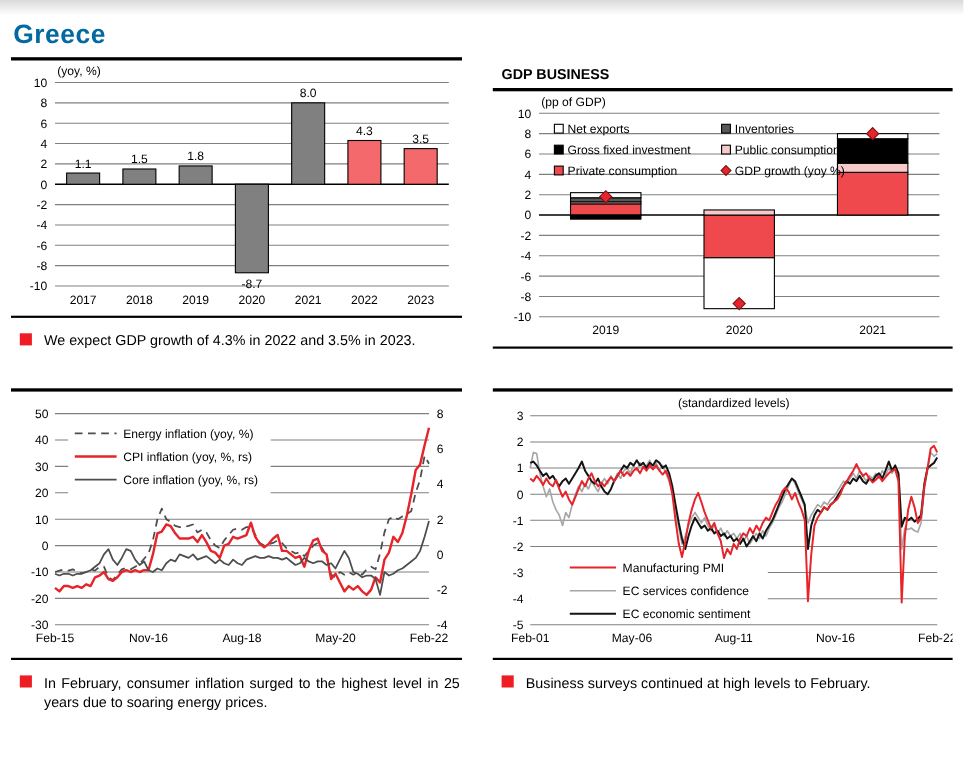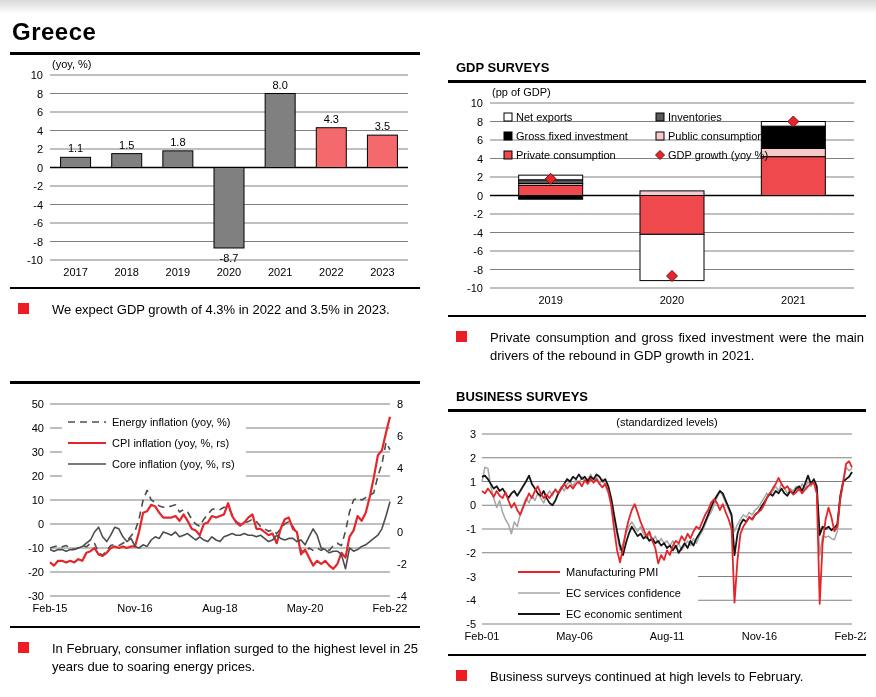--- a/index.html
+++ b/index.html
@@ -4,31 +4,31 @@
 <style>
   html,body{margin:0;padding:0;background:#fff;}
   body{width:876px;height:697px;overflow:hidden;font-family:"Liberation Sans",sans-serif;color:#000;}
   .top-fade{height:14px;background:linear-gradient(#dadada,#ffffff);}
   .page-title{font-size:24px;font-weight:bold;margin:4px 0 6px 12px;letter-spacing:.5px;}
   .grid{display:grid;grid-template-columns:410px 418px;column-gap:28px;padding:0 10px;}
   .panel-title{font-size:13px;font-weight:bold;margin:8px 0 5px 8px;}
   .rule{height:2.5px;background:#000;}
   .chart{line-height:0;}
   svg text{font-family:"Liberation Sans",sans-serif;}
-  .bullet{display:flex;gap:23px;margin:12px 2px 0 8px;min-height:52px;}
+  .bullet{display:flex;gap:11px;margin:12px 2px 0 8px;min-height:52px;}
   .bullet.short{min-height:40px;}
   .sq{width:11px;height:11px;flex:0 0 auto;margin-top:2px;}
   .bullet p{margin:0;font-size:13px;line-height:1.35;text-align:justify;}
 </style>
 </head>
 <body>
 
 <div class="page">
   <div class="top-fade"></div>
-  <h1 class="page-title" style="color: #000000;">Greece</h1>
+  <h1 class="page-title" style="color: #0369a1;">Greece</h1>
 
   <div class="grid">
 
     <section class="panel">
       <div class="rule"></div>
       <div class="chart" id="chart-gdp"><svg width="410" height="232">
             <line x1="40" y1="205" x2="398" y2="205" stroke="#808080" stroke-width="1"></line>
             <text x="33" y="209" text-anchor="end" font-size="11" fill="#000">-10</text>
             <line x1="40" y1="186.5" x2="398" y2="186.5" stroke="#808080" stroke-width="1"></line>
             <text x="33" y="190.5" text-anchor="end" font-size="11" fill="#000">-8</text>
@@ -74,21 +74,21 @@
             <text x="372.42857142857144" y="221" text-anchor="middle" font-size="11" fill="#000">2023</text>
           </svg></div>
       <div class="rule"></div>
       <div class="bullet">
         <span class="sq" style="background-color: rgb(238, 28, 35);"></span>
         <p>We expect GDP growth of 4.3% in 2022 and 3.5% in 2023.</p>
       </div>
     </section>
 
     <section class="panel">
-      <h2 class="panel-title">GDP SURVEYS</h2>
+      <h2 class="panel-title">GDP BUSINESS</h2>
       <div class="rule"></div>
       <div class="chart" id="chart-gdp_drivers"><svg width="418" height="232">
             <line x1="42" y1="205" x2="406" y2="205" stroke="#808080" stroke-width="1"></line>
             <text x="35" y="209" text-anchor="end" font-size="11" fill="#000">-10</text>
             <line x1="42" y1="186.5" x2="406" y2="186.5" stroke="#808080" stroke-width="1"></line>
             <text x="35" y="190.5" text-anchor="end" font-size="11" fill="#000">-8</text>
             <line x1="42" y1="168" x2="406" y2="168" stroke="#808080" stroke-width="1"></line>
             <text x="35" y="172" text-anchor="end" font-size="11" fill="#000">-6</text>
             <line x1="42" y1="149.5" x2="406" y2="149.5" stroke="#808080" stroke-width="1"></line>
             <text x="35" y="153.5" text-anchor="end" font-size="11" fill="#000">-4</text>
@@ -132,24 +132,20 @@
             <rect x="56" y="49" width="8" height="8" fill="#000000" stroke="#000" stroke-width="1"></rect>
             <text x="68" y="57" text-anchor="start" font-size="11" fill="#000">Gross fixed investment</text>
             <rect x="208" y="49" width="8" height="8" fill="#f7caca" stroke="#000" stroke-width="1"></rect>
             <text x="220" y="57" text-anchor="start" font-size="11" fill="#000">Public consumption</text>
             <rect x="56" y="68" width="8" height="8" fill="#f0494d" stroke="#000" stroke-width="1"></rect>
             <text x="68" y="76" text-anchor="start" font-size="11" fill="#000">Private consumption</text>
             <path d="M 212 67.5 L 216.5 72 L 212 76.5 L 207.5 72 Z" fill="#e62429" stroke="#7c1116" stroke-width="1"></path>
             <text x="220" y="76" text-anchor="start" font-size="11" fill="#000">GDP growth (yoy %)</text>
           </svg></div>
       <div class="rule"></div>
-      <div class="bullet">
-        <span class="sq" style="background-color: rgb(238, 28, 35);"></span>
-        <p>Private consumption and gross fixed investment were the main drivers of the rebound in GDP growth in 2021.</p>
-      </div>
     </section>
 
     <section class="panel">
       <div class="rule"></div>
       <div class="chart" id="chart-cpi"><svg width="410" height="242">
             <line x1="40" y1="212" x2="380" y2="212" stroke="#808080" stroke-width="1"></line>
             <text x="34" y="216" text-anchor="end" font-size="11" fill="#000">-30</text>
             <line x1="40" y1="188" x2="380" y2="188" stroke="#808080" stroke-width="1"></line>
             <text x="34" y="192" text-anchor="end" font-size="11" fill="#000">-20</text>
             <line x1="40" y1="164" x2="380" y2="164" stroke="#808080" stroke-width="1"></line>
@@ -190,21 +186,20 @@
             <text x="102" y="84" text-anchor="start" font-size="11" fill="#000">Core inflation (yoy, %, rs)</text>
           </svg></div>
       <div class="rule"></div>
       <div class="bullet short">
         <span class="sq" style="background-color: rgb(238, 28, 35);"></span>
         <p>In February, consumer inflation surged to the highest level in 25 years due to soaring energy prices.</p>
       </div>
     </section>
 
     <section class="panel">
-      <h2 class="panel-title">BUSINESS SURVEYS</h2>
       <div class="rule"></div>
       <div class="chart" id="chart-business_surveys"><svg width="418" height="242">
             <line x1="34" y1="212" x2="404" y2="212" stroke="#808080" stroke-width="1"></line>
             <text x="28" y="216" text-anchor="end" font-size="11" fill="#000">-5</text>
             <line x1="34" y1="188.25" x2="404" y2="188.25" stroke="#808080" stroke-width="1"></line>
             <text x="28" y="192.25" text-anchor="end" font-size="11" fill="#000">-4</text>
             <line x1="34" y1="164.5" x2="404" y2="164.5" stroke="#808080" stroke-width="1"></line>
             <text x="28" y="168.5" text-anchor="end" font-size="11" fill="#000">-3</text>
             <line x1="34" y1="140.75" x2="404" y2="140.75" stroke="#808080" stroke-width="1"></line>
             <text x="28" y="144.75" text-anchor="end" font-size="11" fill="#000">-2</text>

